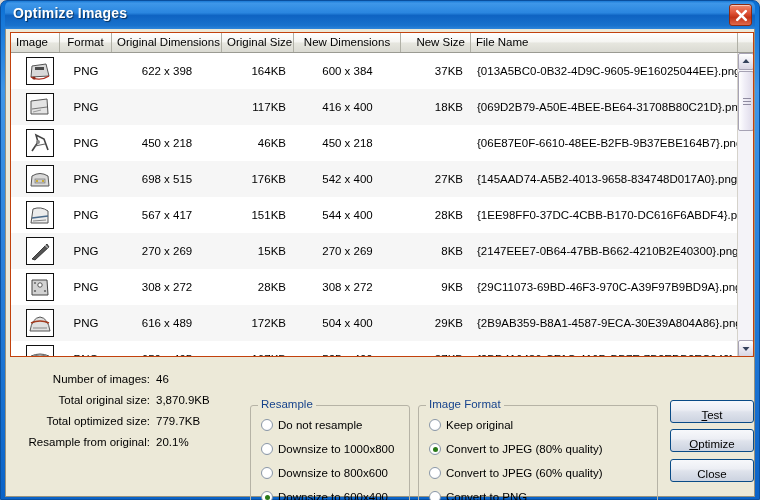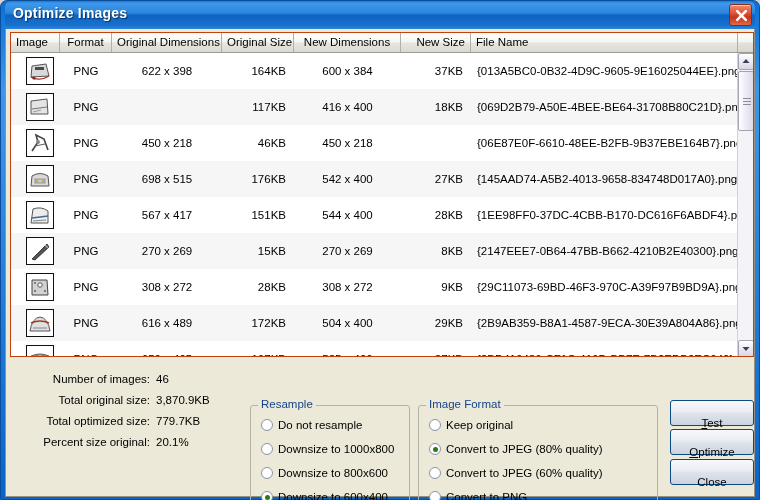--- a/index.html
+++ b/index.html
@@ -238,21 +238,21 @@
     box-sizing: border-box;
     border: 1px solid #0a4b86;
     border-radius: 3px;
     background: linear-gradient(to bottom, #f7f8fb 0%, #eceef4 42%, #dfe3ec 52%, #ccd3e0 100%);
     font-size: 11.5px;
     font-family: "Liberation Sans", sans-serif;
     color: #000;
     cursor: pointer;
     text-align: center;
     line-height: 21px;
-    padding: 12px;
+    padding: 4px;
   }
   #btn-test { top: 371px; }
   #btn-optimize { top: 400px; }
   #btn-close { top: 430px; }
   .btn u { text-decoration: underline; }
 </style>
 </head>
 <body>
 
 <div class="window">
@@ -449,21 +449,21 @@
           </svg>
         </div>
       </div>
     </div>
 
     <div class="bottom">
       <div class="summary" id="summary">
           <div class="srow"><span class="slabel">Number of images:</span><span class="svalue">46</span></div>
           <div class="srow"><span class="slabel">Total original size:</span><span class="svalue">3,870.9KB</span></div>
           <div class="srow"><span class="slabel">Total optimized size:</span><span class="svalue">779.7KB</span></div>
-          <div class="srow"><span class="slabel">Percent size original:</span><span class="svalue">20.1%</span></div>
+          <div class="srow"><span class="slabel">Resample from original:</span><span class="svalue">20.1%</span></div>
         </div>
 
     </div>
 
     <div class="group" id="grp-resample">
       <div class="group-title">Resample</div>
       <div id="resample-opts" style="padding-top:7px">
           <div class="radio-row">
             <span class="radio"></span>
             <span>Do not resample</span>

